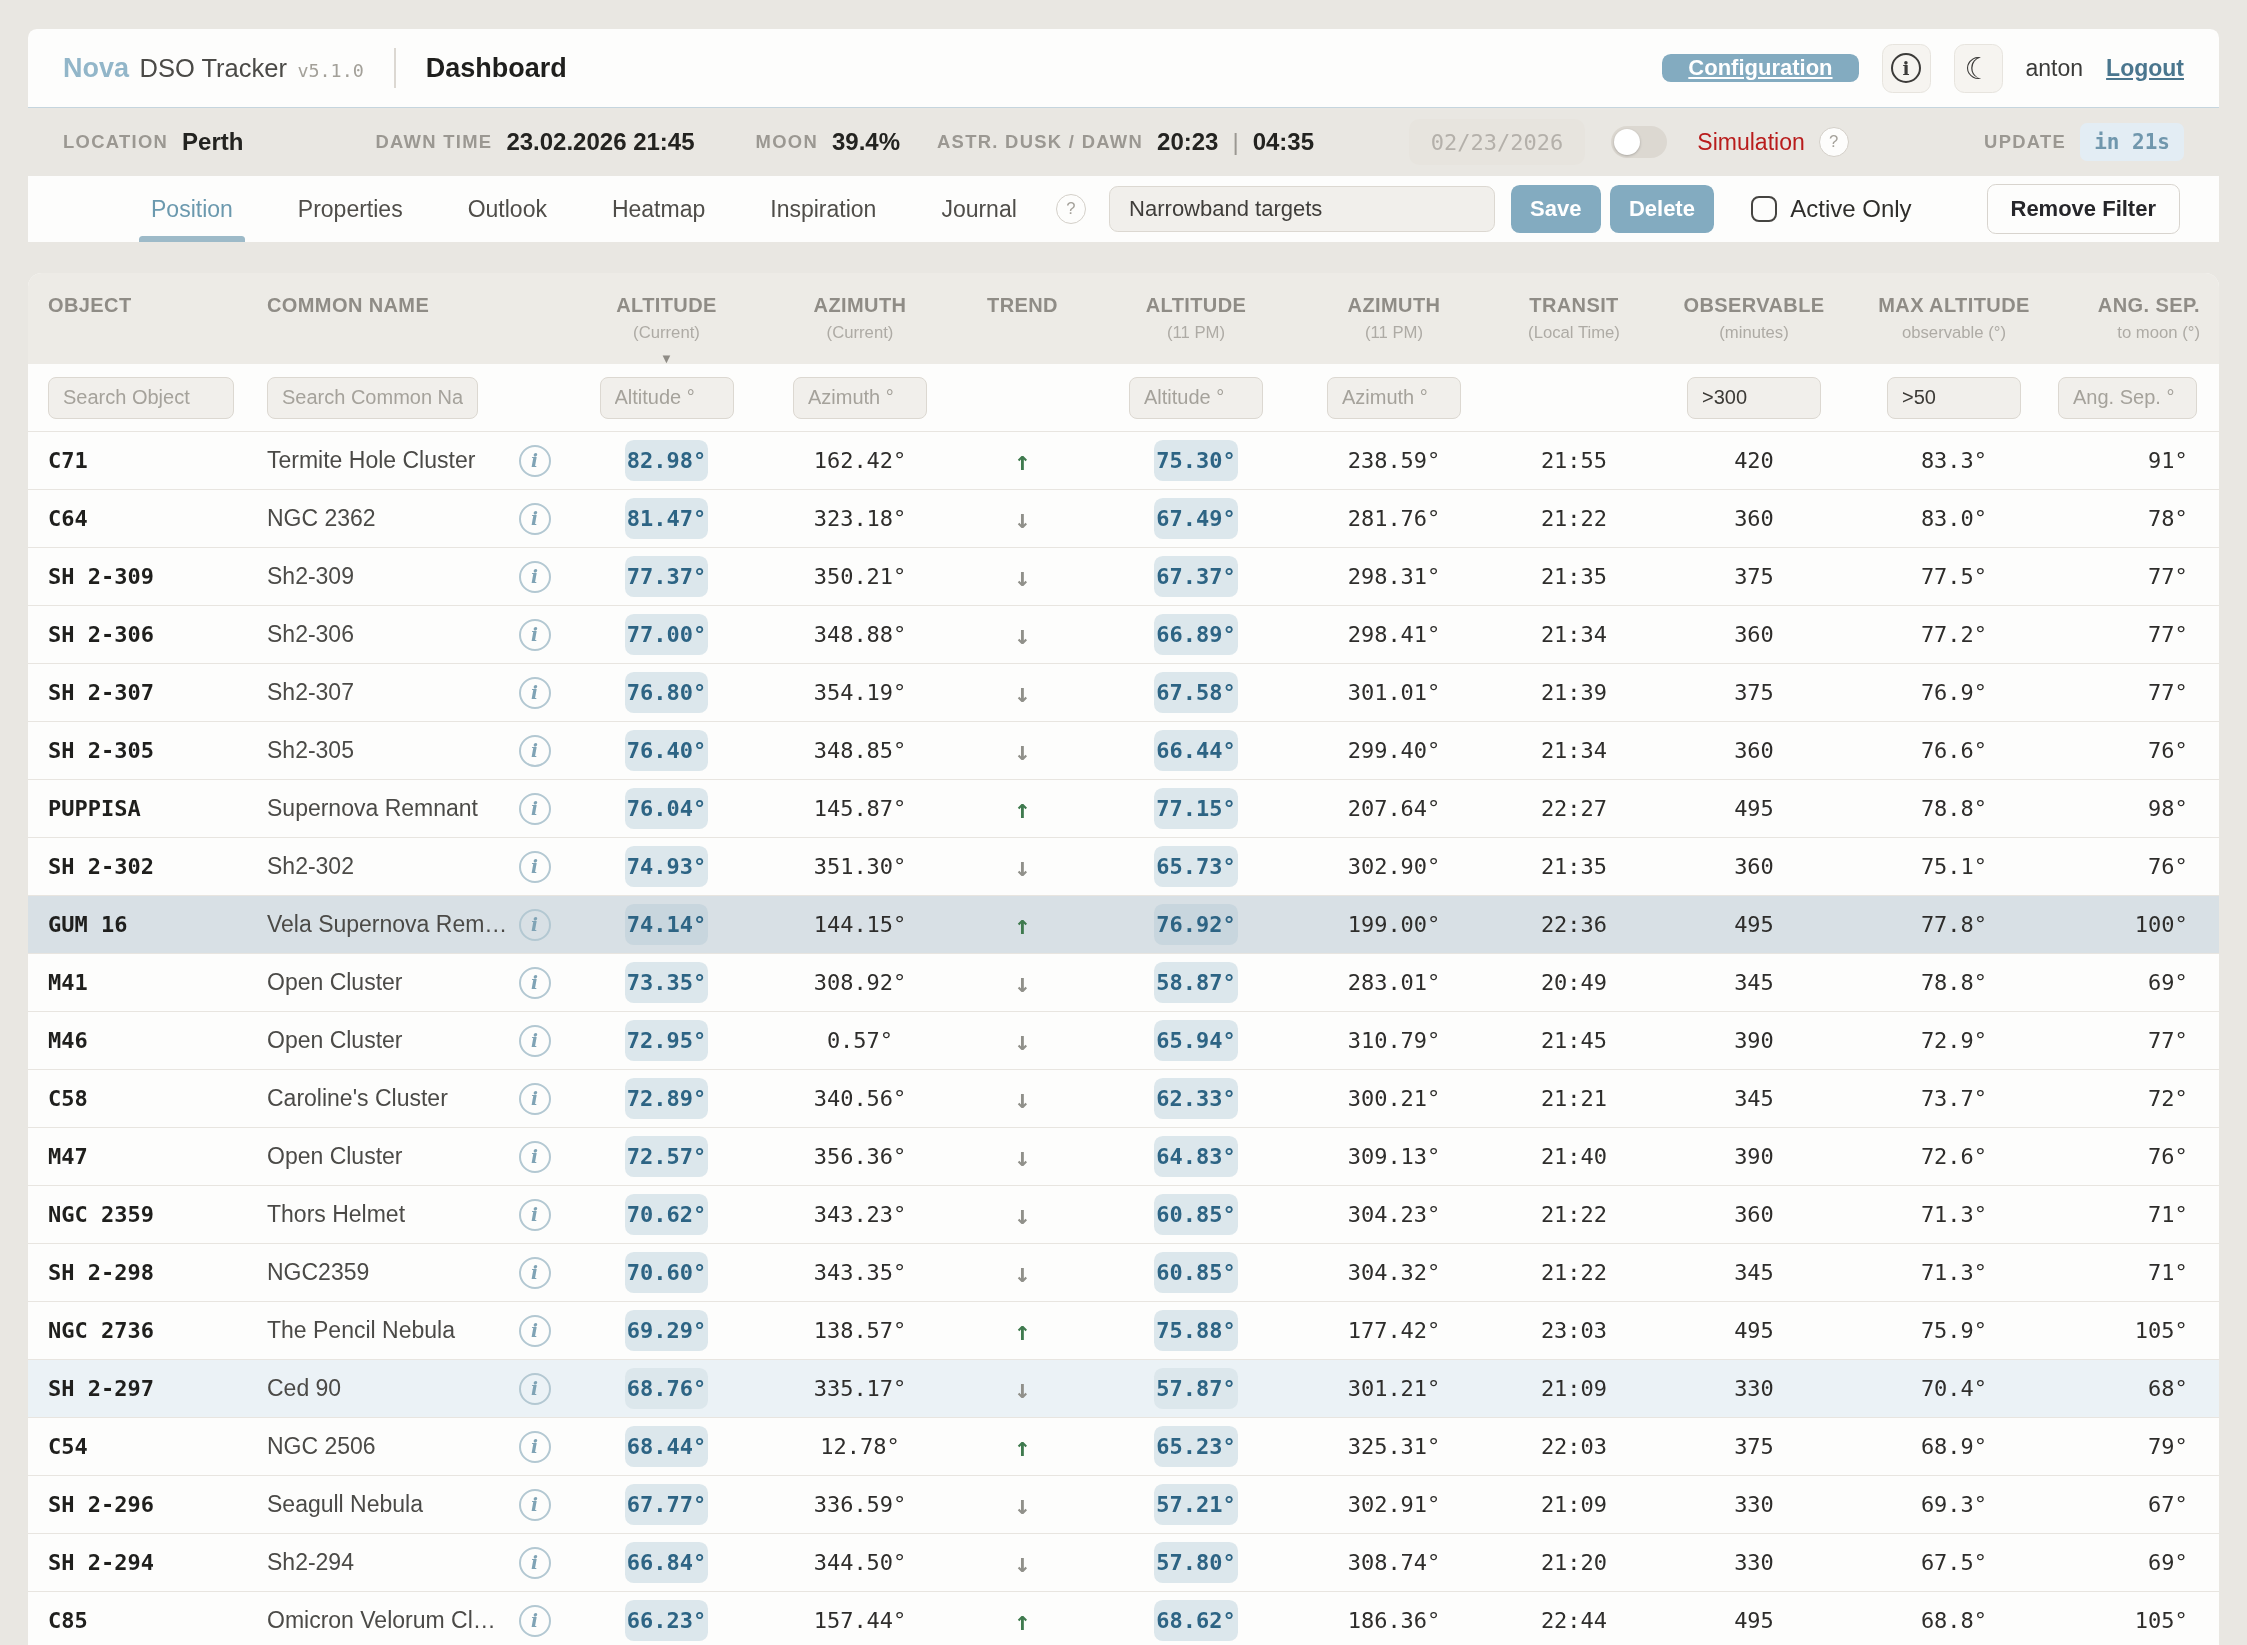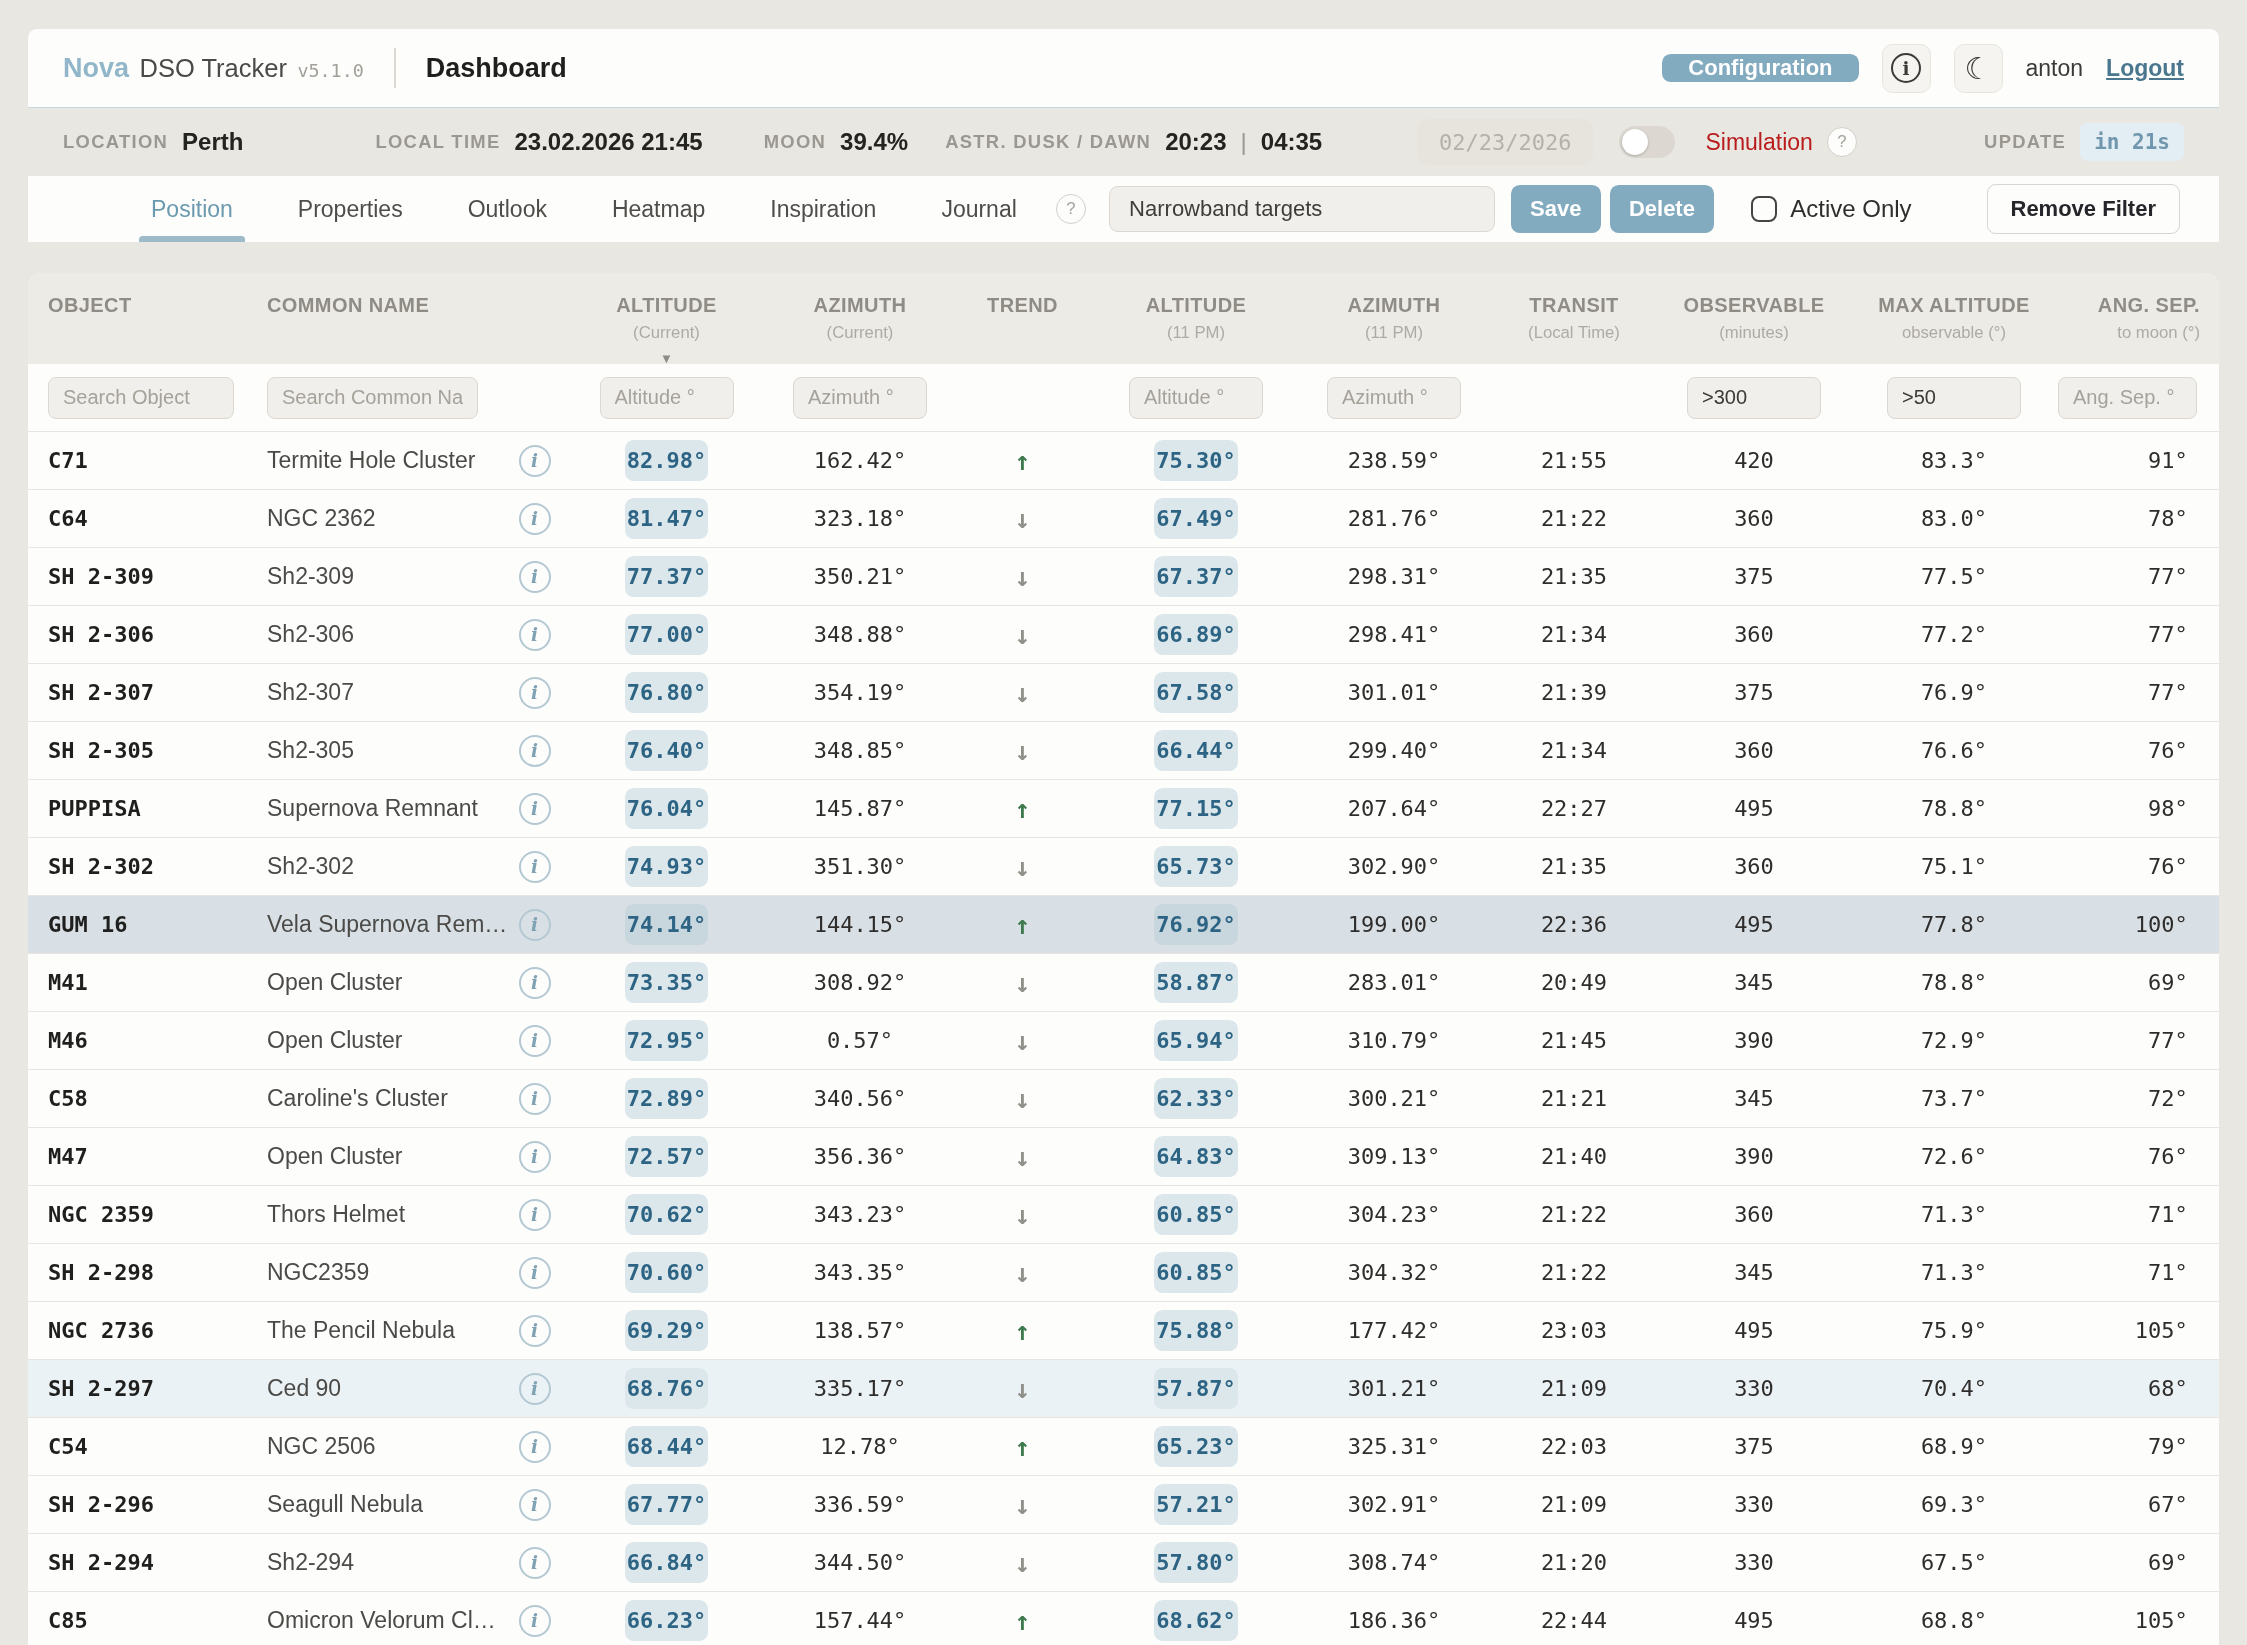--- a/index.html
+++ b/index.html
@@ -19,21 +19,21 @@
   }
   .brand { display:flex; align-items:baseline; gap:10.5px; }
   .brand .nova { font-size:27px; font-weight:bold; color:#92b6c9; }
   .brand .app  { font-size:25.5px; font-weight:500; color:#4b4a47; }
   .brand .ver  { font-family:"DejaVu Sans Mono", monospace; font-size:18.4px; color:#a3a099; }
   .vdiv { width:1.8px; height:40px; background:#dcd8d2; margin:0 30px; }
   .pagetitle { font-size:27px; font-weight:bold; color:#1f1f1d; }
   .topbar-right { margin-left:auto; display:flex; align-items:center; gap:23px; }
   .btn-primary {
     background:#83abc0; color:#ffffff; font-weight:bold; font-size:22px;
-    border:none; border-radius:8.8px; padding:1px 26px; cursor:pointer;
+    border:none; border-radius:8.8px; padding:1px 26px; cursor:pointer;text-decoration:underline;
   }
   .iconbtn {
     width:49px; height:49px; border-radius:10.5px; background:#f6f4f0;
     border:0.9px solid #e7e4de; display:flex; align-items:center; justify-content:center;
     cursor:pointer;
   }
   .circle-i {
     width:30px; height:30px; border-radius:50%; border:2.6px solid #3c3b39;
     display:flex; align-items:center; justify-content:center;
     font-size:18.4px; font-weight:bold; color:#3c3b39; font-family:"DejaVu Serif", serif;
@@ -183,21 +183,21 @@
     <a class="logout">Logout</a>
   </div>
 </header>
 
 <div class="statusbar">
   <div class="sgroup">
     <span class="slabel">LOCATION</span>
     <span class="sval" style="font-family:'Liberation Sans',sans-serif;">Perth</span>
   </div>
   <div class="sgroup" style="margin-left:132px;">
-    <span class="slabel">LOCAL TIME</span>
+    <span class="slabel">DAWN TIME</span>
     <span class="sval">23.02.2026 21:45</span>
   </div>
   <div class="sgroup" style="margin-left:61px;">
     <span class="slabel">MOON</span>
     <span class="sval">39.4%</span>
   </div>
   <div class="sgroup" style="margin-left:37px;">
     <span class="slabel">ASTR. DUSK / DAWN</span>
     <span class="sval">20:23</span>
     <span class="sval sval-sep">|</span>

